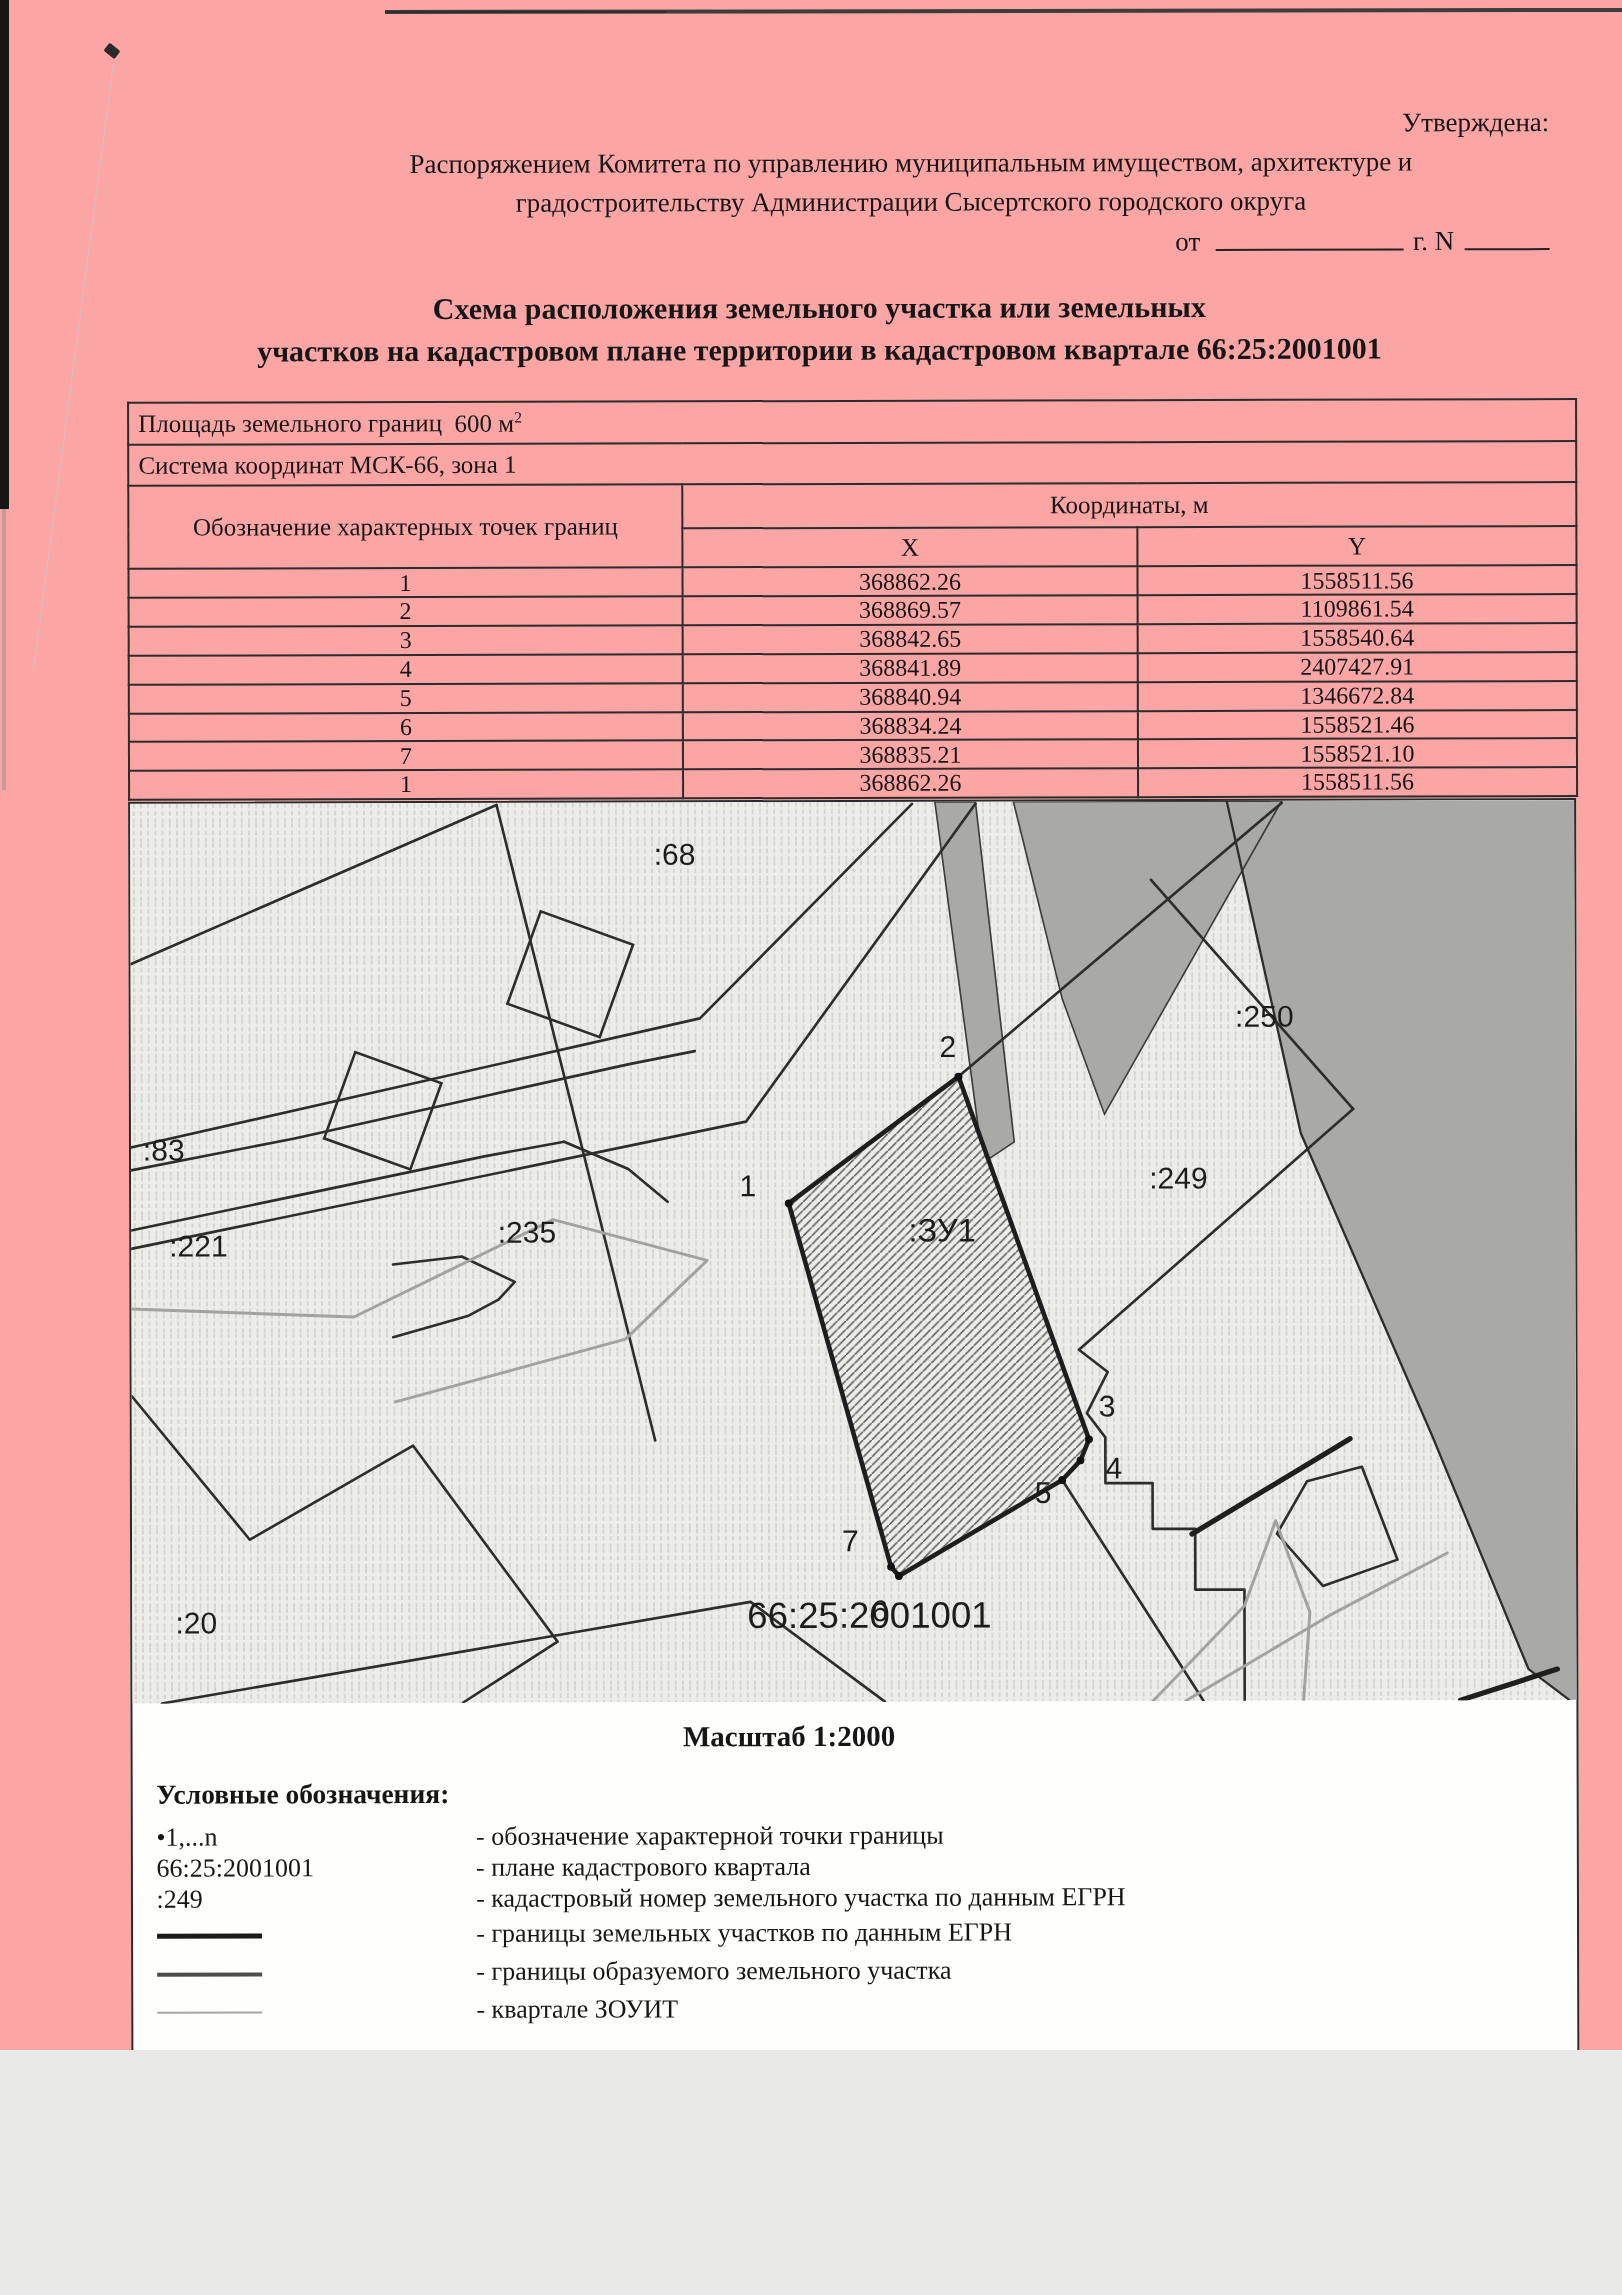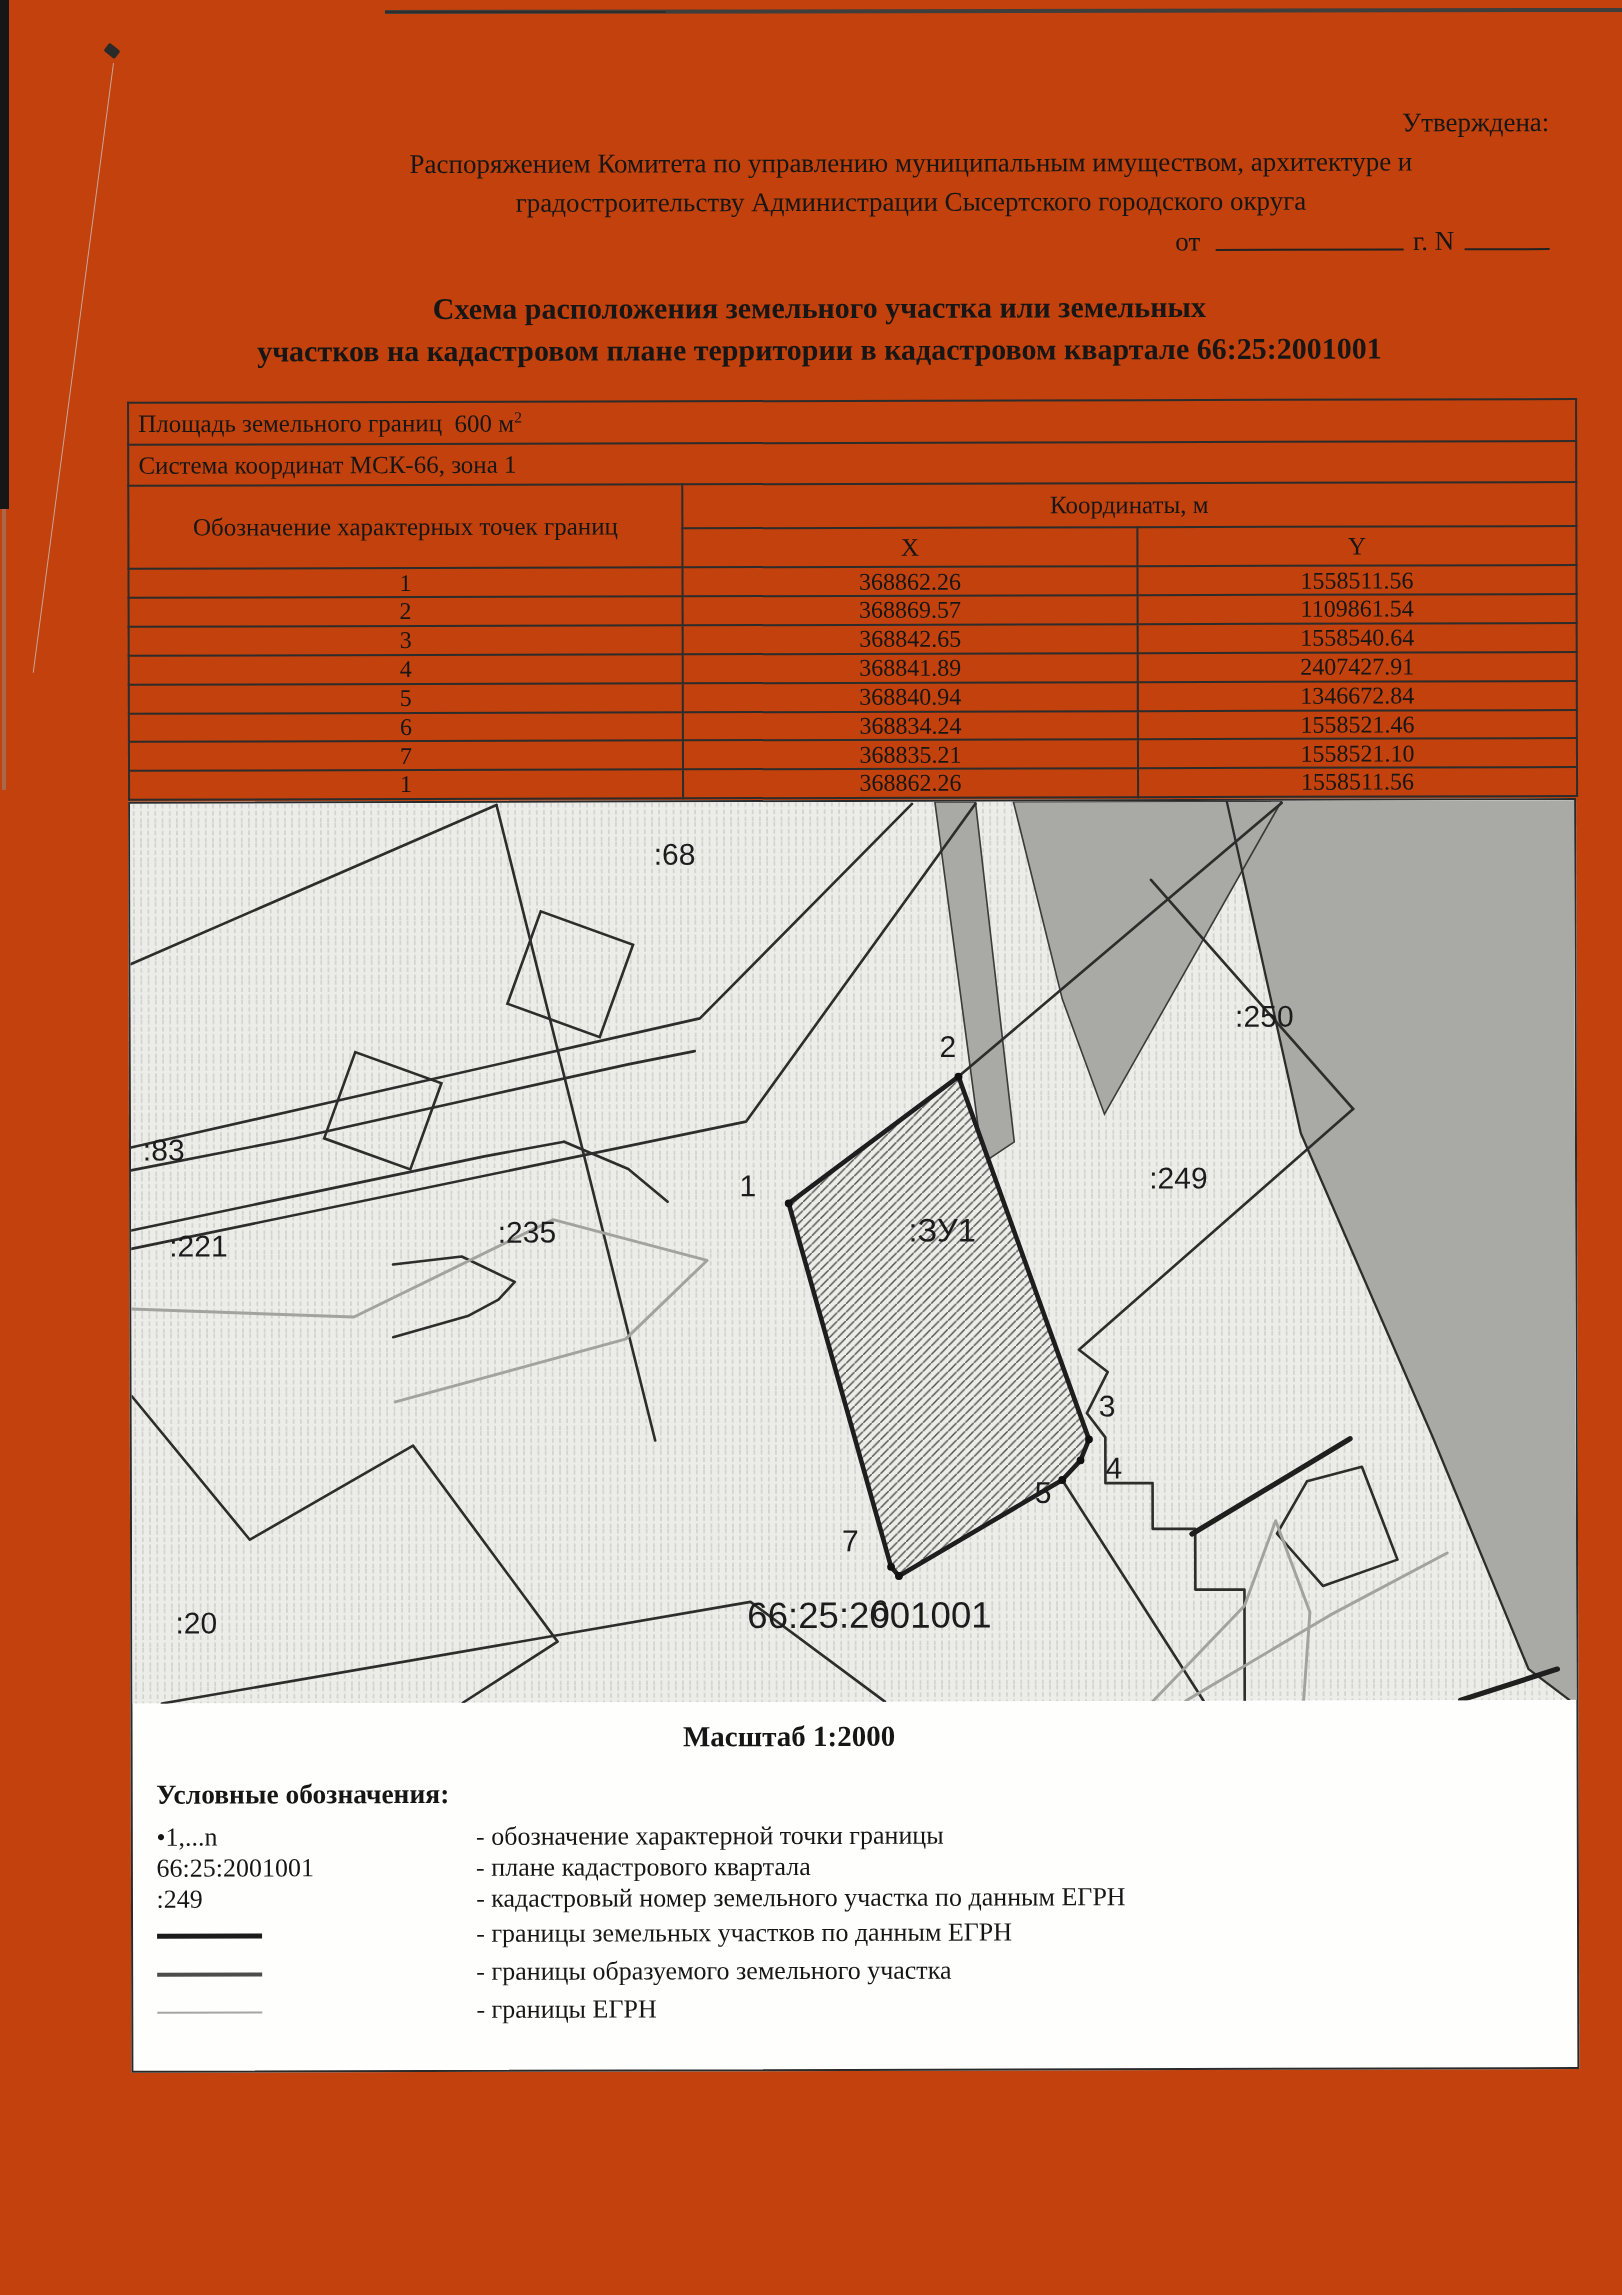--- a/index.html
+++ b/index.html
@@ -1,16 +1,16 @@
 <!DOCTYPE html>
 <html style="font-size:10.5px"><head>
 <meta charset="utf-8">
 <style>
   html,body{margin:0;padding:0;background:#e9e9e7;}
-  .page{position:relative;width:1622px;height:2295px;background:#c2410c;overflow:hidden;
+  .page{position:relative;width:1622px;height:2050px;background:#fca5a5;overflow:hidden;
         font-family:"Liberation Serif", serif;color:#161616;}
   .sheet{position:absolute;left:0;top:0;width:1622px;height:2295px;transform:rotate(-0.15deg);}
 
   
   .edgebar{position:absolute;left:0;top:0;width:8.5px;height:509px;background:#161616;}
   .edgebar2{position:absolute;left:2px;top:509px;width:3.9px;height:281px;background:#8f8f8c;opacity:.5;}
   .topline{position:absolute;left:385px;top:8.5px;width:1237px;height:3.9px;background:#3e3e3c;transform:rotate(-0.1deg);}
   .topline2{position:absolute;left:385px;top:10.5px;width:281px;height:2.6px;background:#2e2e2c;}
   .mark{position:absolute;left:105px;top:46px;width:14.4px;height:9.8px;background:#2a2a28;transform:rotate(38deg);border-radius:2px;}
   .fold{position:absolute;left:113px;top:63px;width:1.3px;height:615px;background:#c8c8c4;transform:rotate(7.5deg);transform-origin:top left;opacity:.75;}
@@ -254,20 +254,20 @@
         <div class="lrow lin">
           <div class="lsym"><span class="sline egrn"></span></div>
           <div class="ltext">- границы земельных участков по данным ЕГРН</div>
         </div>
         <div class="lrow lin">
           <div class="lsym"><span class="sline formed"></span></div>
           <div class="ltext">- границы образуемого земельного участка</div>
         </div>
         <div class="lrow lin">
           <div class="lsym"><span class="sline zouit"></span></div>
-          <div class="ltext">- границы ЕГРН</div>
+          <div class="ltext">- квартале ЗОУИТ</div>
         </div>
       </div>
     </div>
 
   </div>
 </div>
 
 
 </body></html>

